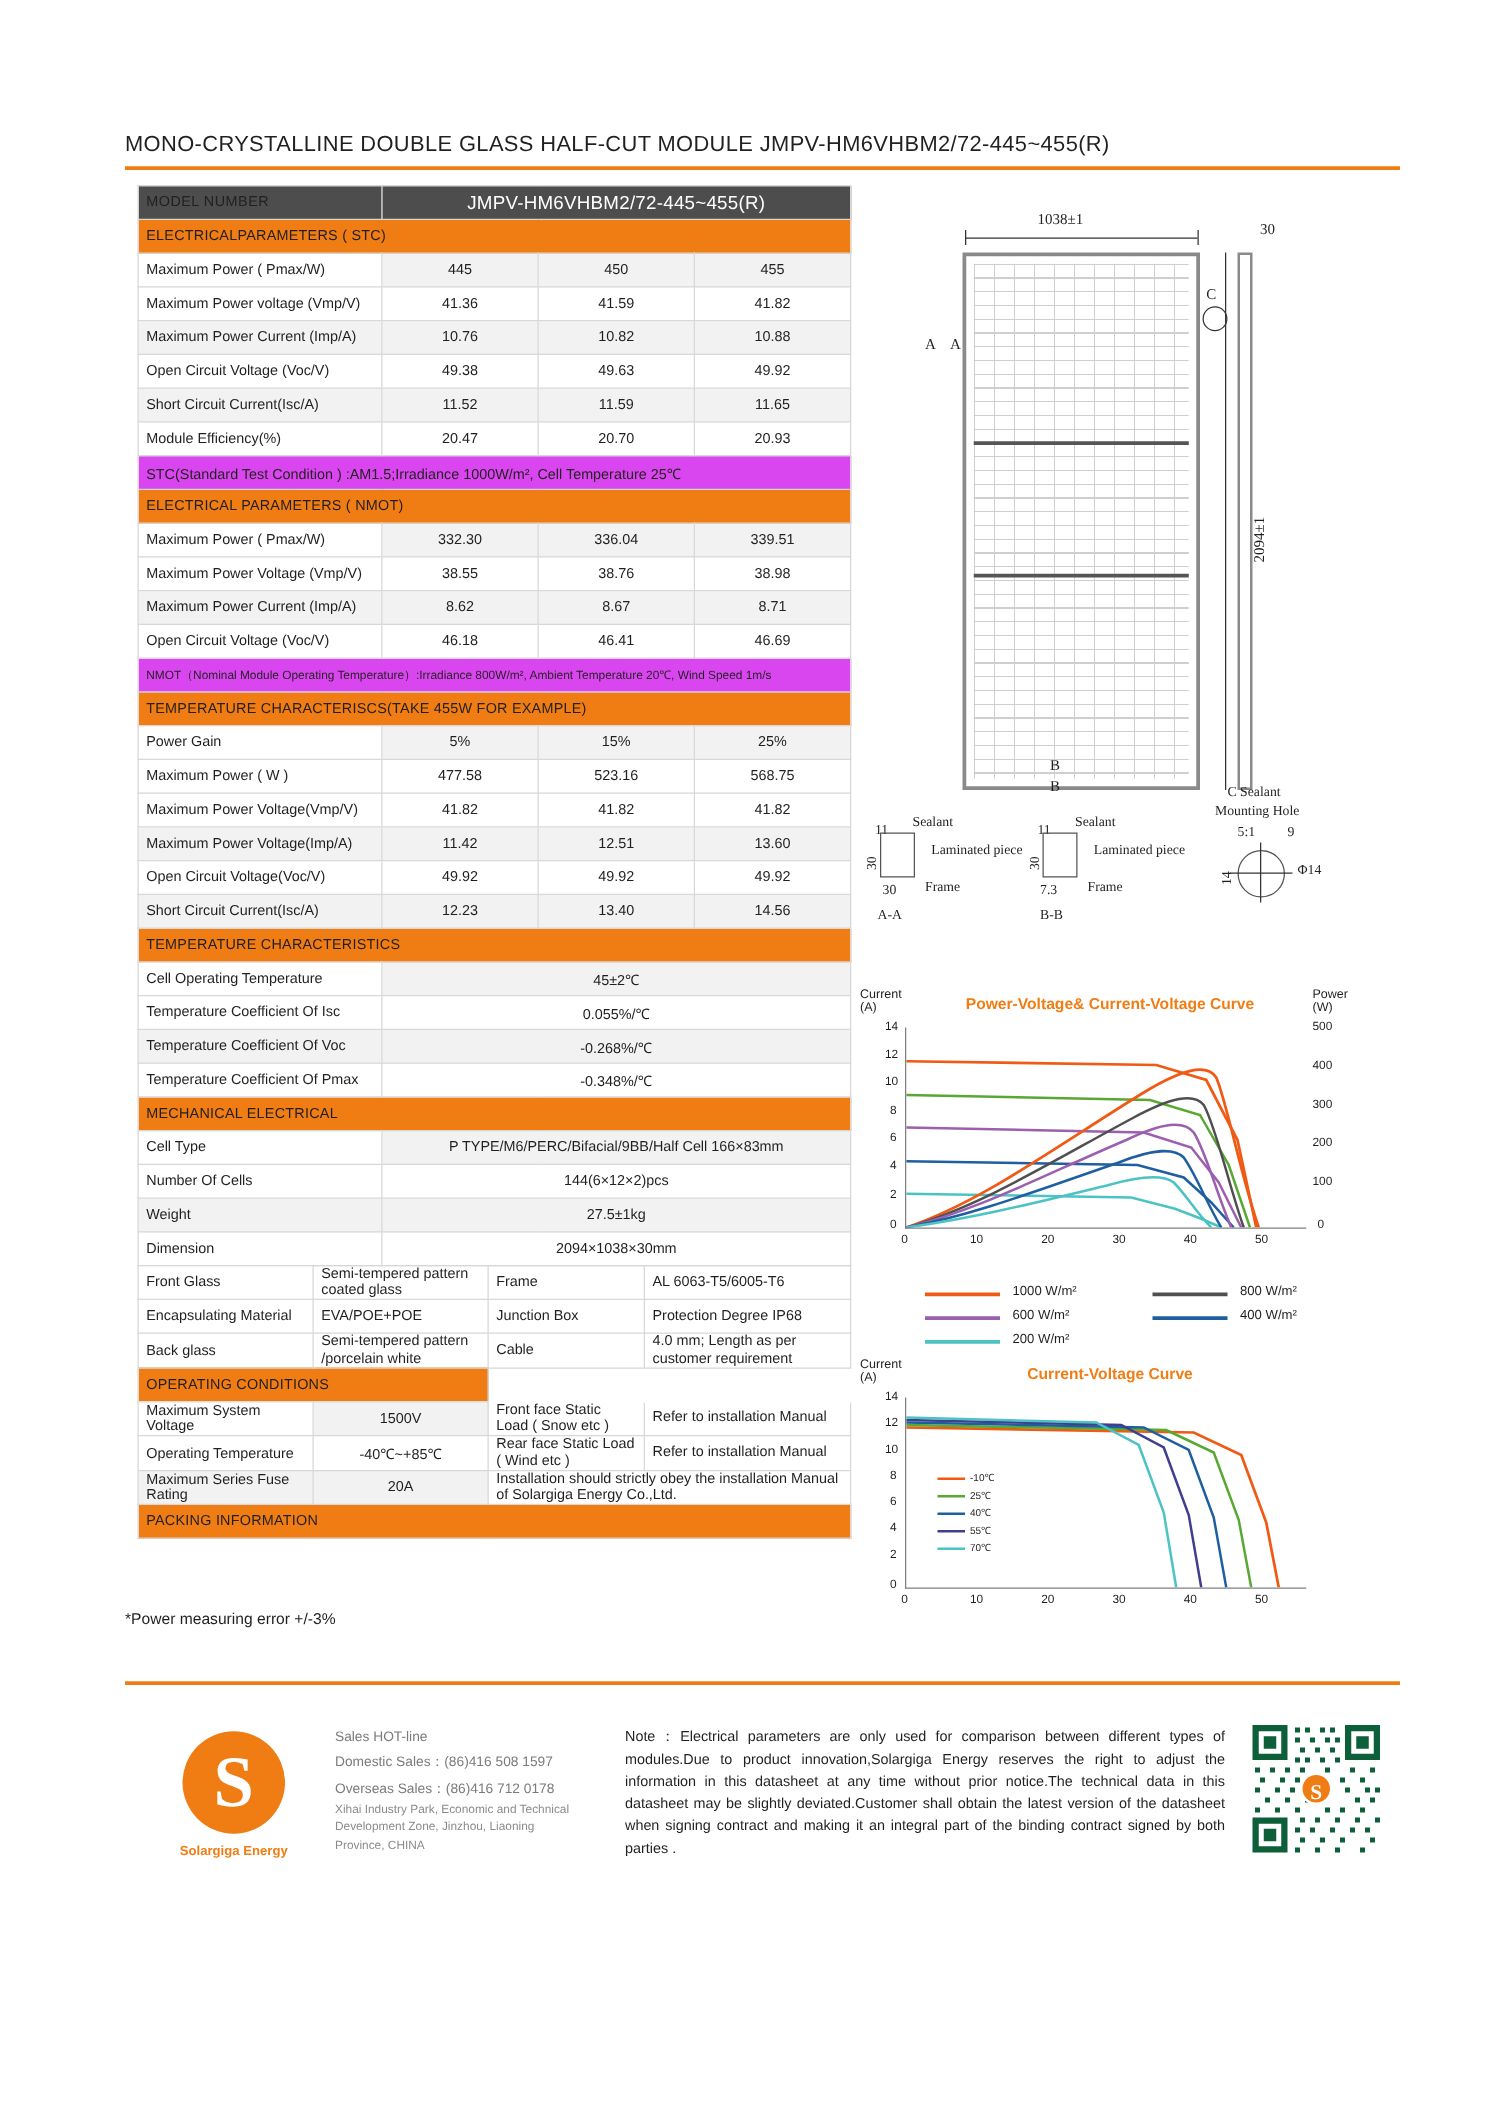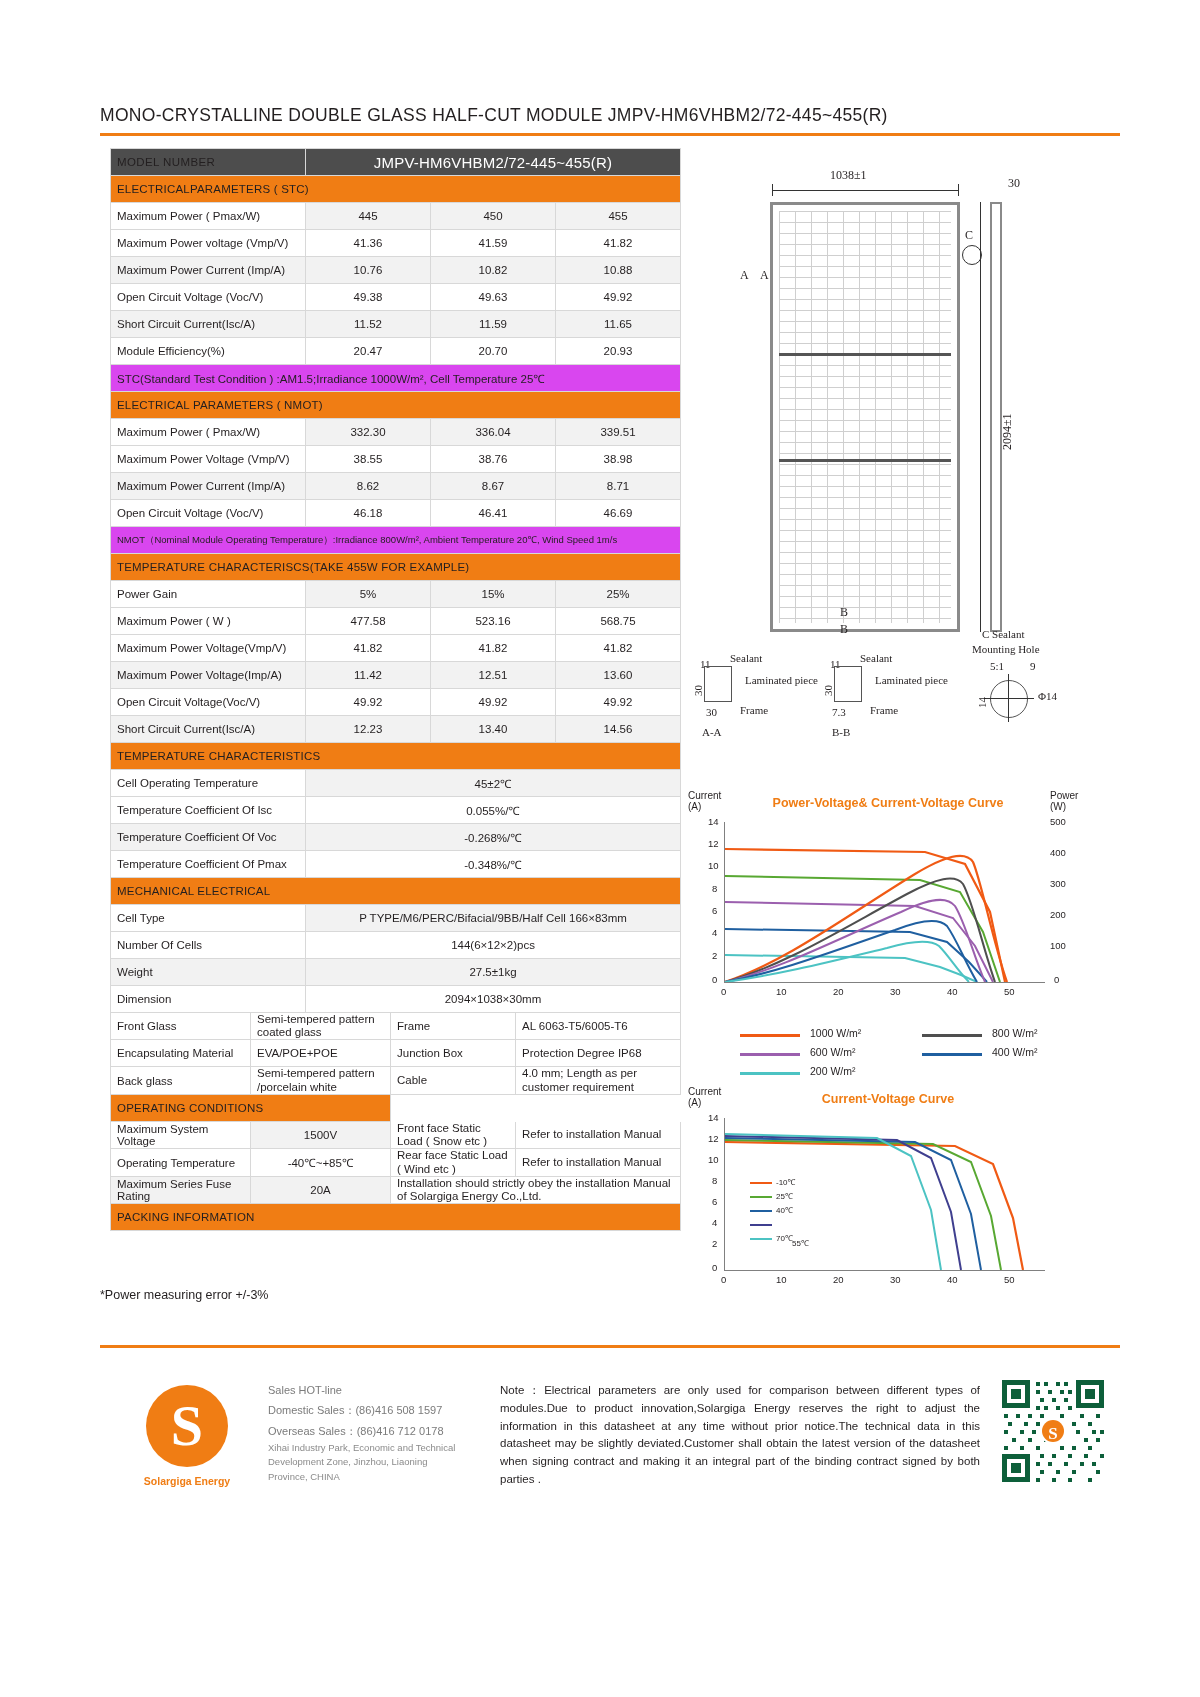--- a/index.html
+++ b/index.html
@@ -480,21 +480,21 @@
       <div class="tick" style="left:257px;top:1124px;">40</div>
       <div class="tick" style="left:314px;top:1124px;">50</div>
 
       <div class="legend-line" style="left:60px;top:1032px;width:22px;background:#F05A14;height:2px;"></div>
       <div class="legend-text" style="left:86px;top:1026px;font-size:8px;">-10℃</div>
       <div class="legend-line" style="left:60px;top:1046px;width:22px;background:#58a832;height:2px;"></div>
       <div class="legend-text" style="left:86px;top:1040px;font-size:8px;">25℃</div>
       <div class="legend-line" style="left:60px;top:1060px;width:22px;background:#1f5fa0;height:2px;"></div>
       <div class="legend-text" style="left:86px;top:1054px;font-size:8px;">40℃</div>
       <div class="legend-line" style="left:60px;top:1074px;width:22px;background:#3f3f8f;height:2px;"></div>
-      <div class="legend-text" style="left:102px;top:1068px;font-size:8px;margin-top:19px;">55℃</div>
+      <div class="legend-text" style="left:86px;top:1068px;font-size:8px;">55℃</div>
       <div class="legend-line" style="left:60px;top:1088px;width:22px;background:#4cc3c3;height:2px;"></div>
       <div class="legend-text" style="left:86px;top:1082px;font-size:8px;">70℃</div>
     </div>
   </div>
 
   <div class="footer-rule"></div>
 
   <div class="logo-wrap">
     <div class="logo-circle">S</div>
     <div class="logo-text">Solargiga Energy</div>

